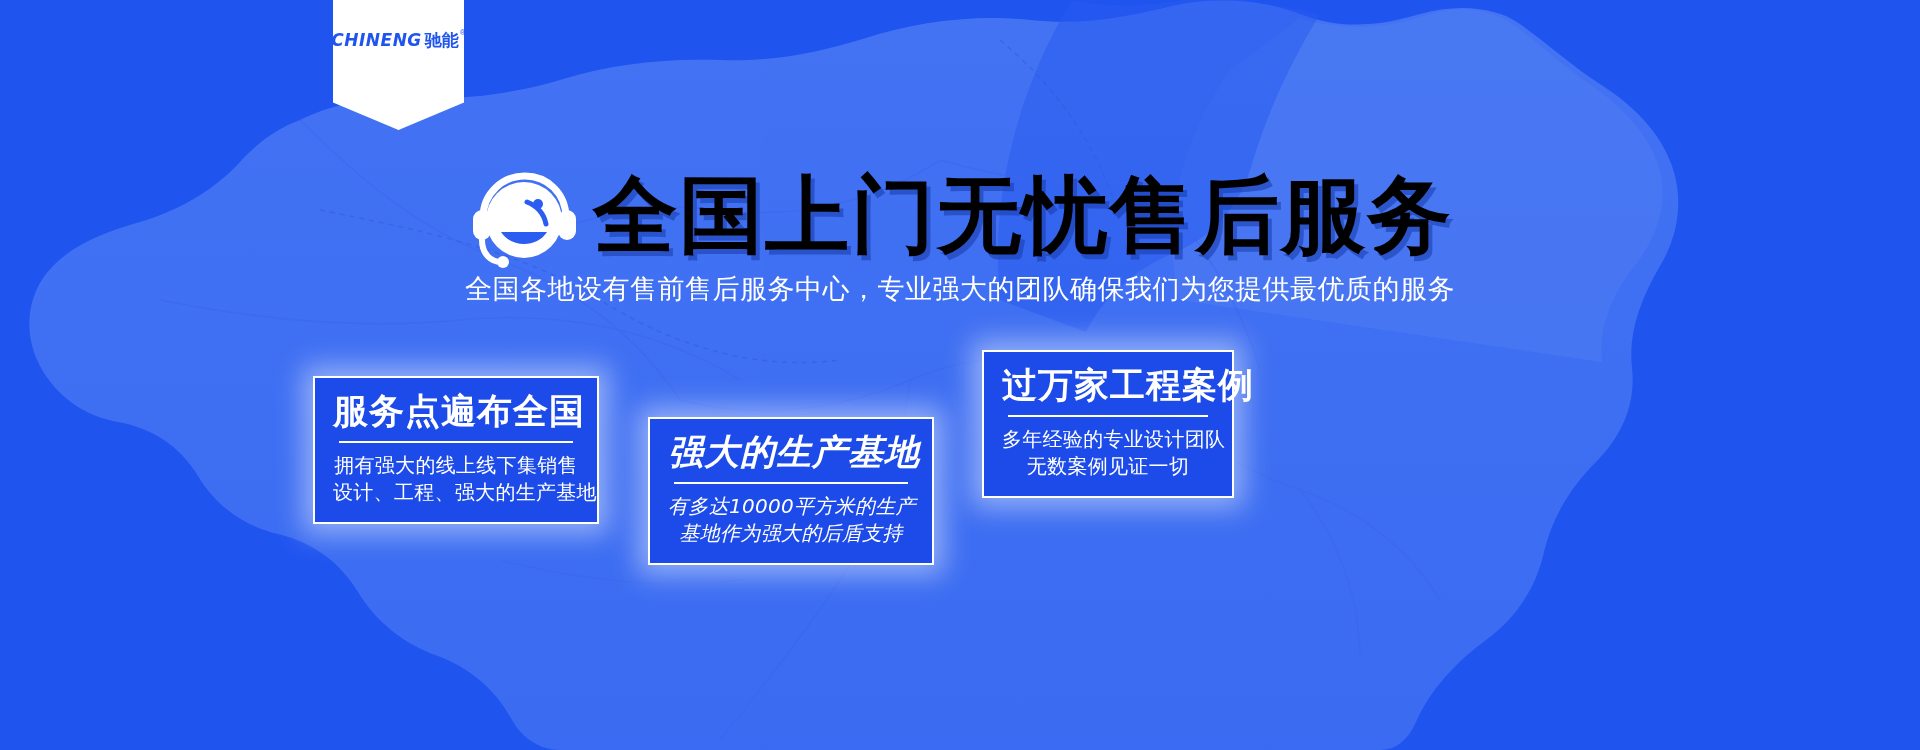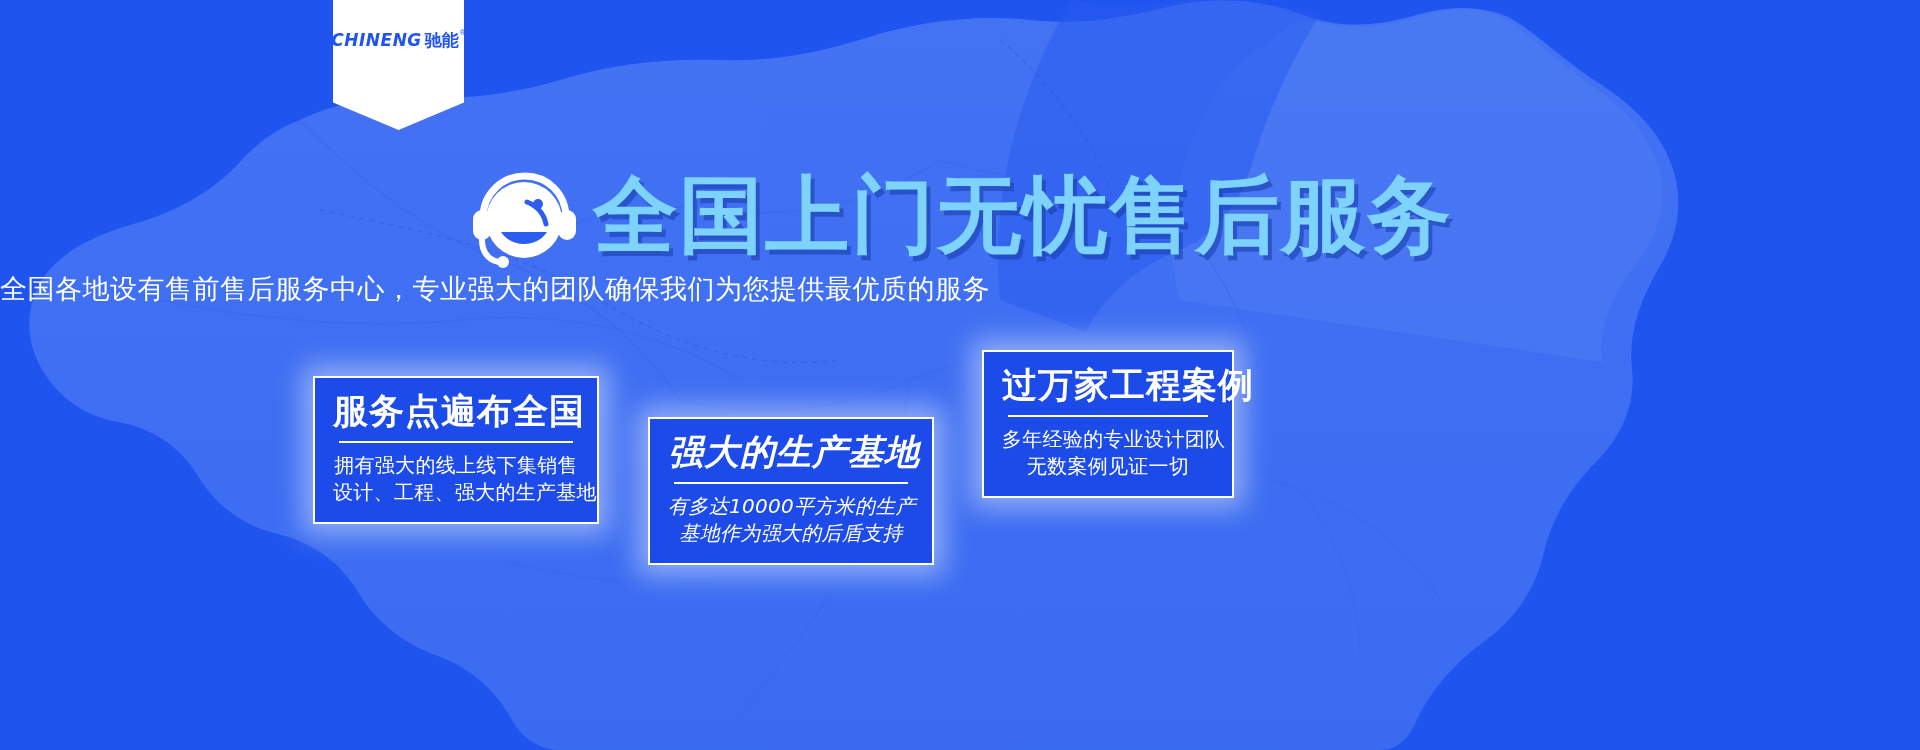--- a/index.html
+++ b/index.html
@@ -61,30 +61,30 @@
     left:0; right:0; top:162px;
     display:flex; align-items:center; justify-content:center;
     gap:16px;
   }
   #headset-icon { width:110px; height:106px; flex:0 0 auto; }
   #headline-text {
     font-family:"DejaVu Sans","Liberation Sans",sans-serif;
     font-weight:bold;
     font-size:84px;
     line-height:1;
-    color:#7dd3fc;
+    color:#000000;
     letter-spacing:2px;
     text-shadow:4px 5px 0 rgba(22,58,170,.55);
     white-space:nowrap;
   }
 
   #subheadline {
     position:absolute;
     left:0; right:0; top:272px;
-    text-align:left;
+    text-align:center;
     font-family:"DejaVu Sans","Liberation Sans",sans-serif;
     font-size:27px;
     line-height:1.25;
     color:#ffffff;
     letter-spacing:.5px;
     white-space:nowrap;
   }
 
   
   .card {

